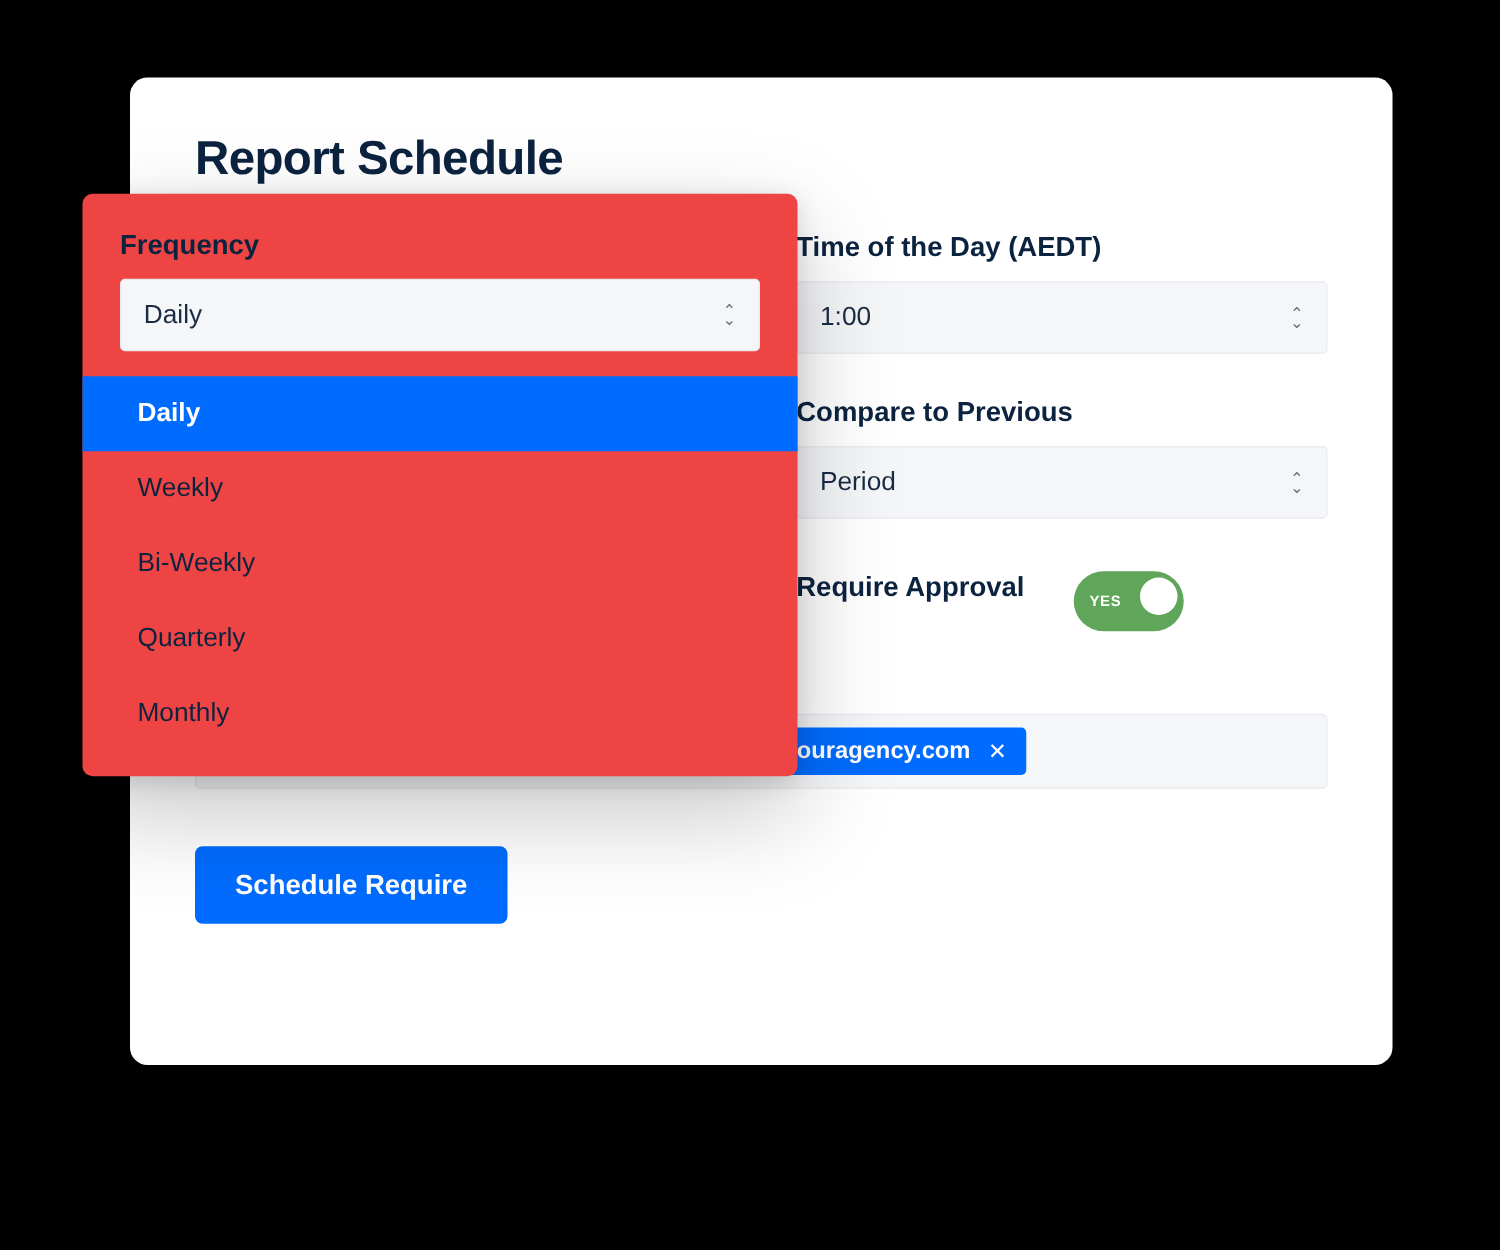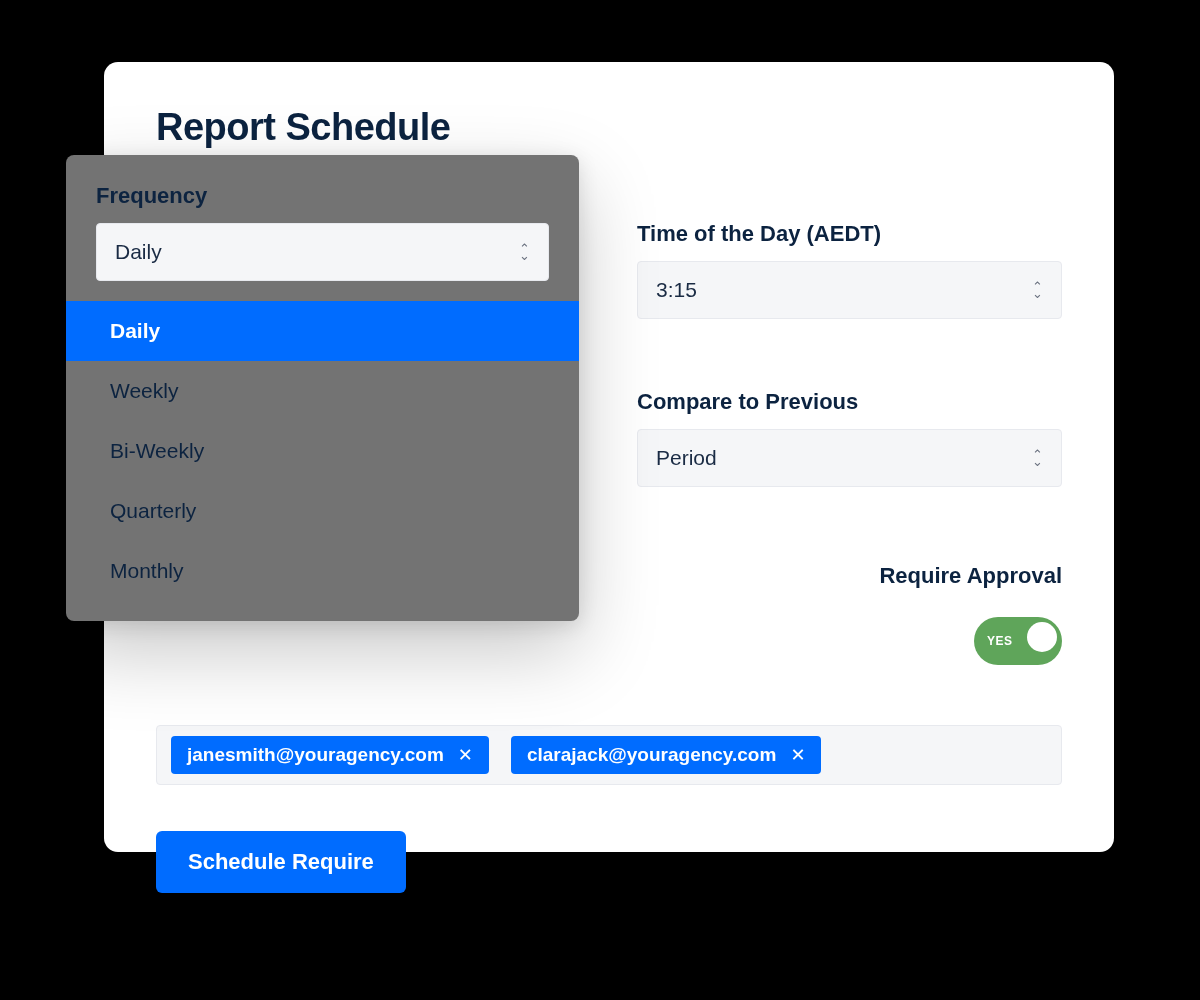--- a/index.html
+++ b/index.html
@@ -33,21 +33,20 @@
     display: grid;
     grid-template-columns: 1fr 1fr;
     column-gap: 56px;
     row-gap: 34px;
   }
   .field-label {
     font-size: 22px;
     font-weight: 700;
     color: #0c2340;
     margin-bottom: 14px;
-    margin-top: 36px;
   }
   .select {
     display: flex;
     align-items: center;
     justify-content: space-between;
     height: 58px;
     background: #f5f6f8;
     border: 1px solid #e7e9ee;
     border-radius: 4px;
     padding: 0 18px;
@@ -57,24 +56,23 @@
   }
   .select .stepper-icon {
     color: #6b7280;
     display: flex;
     flex-direction: column;
     line-height: 0.55;
     font-size: 13px;
   }
   .toggle-row {
     display: flex;
-    align-items: flex-end;
-    gap: 28px;
+    align-items: flex-start;
+    gap: 39px;
     margin-top: 6px;
-    flex-direction: column;
   }
   .toggle {
     position: relative;
     width: 88px;
     height: 48px;
     background: #5fa55a;
     border-radius: 999px;
     display: flex;
     align-items: center;
     padding: 0 8px;
@@ -139,22 +137,22 @@
     border-radius: 6px;
     padding: 18px 32px;
     cursor: pointer;
   }
 
   
   .popover {
     position: absolute;
     left: 66px;
     top: 155px;
-    width: 513px;
-    background: #737373;
+    width: 572px;
+    background: #ef4444;
     border-radius: 8px;
     box-shadow: 0 30px 80px rgba(0,0,0,0.22), 0 4px 20px rgba(0,0,0,0.12);
     padding: 28px 0 12px 0;
     z-index: 10;
   }
   .popover .pop-label {
     font-size: 22px;
     font-weight: 700;
     color: #0c2340;
     padding: 0 30px 14px 30px;
@@ -192,21 +190,21 @@
         <span class="stepper-icon">
             <span>⌃</span>
             <span>⌄</span>
           </span>
       </div>
     </div>
 
     <div>
       <div class="field-label">Time of the Day (AEDT)</div>
       <div class="select">
-        <span>3:15</span>
+        <span>1:00</span>
         <span class="stepper-icon">
             <span>⌃</span>
             <span>⌄</span>
           </span>
       </div>
     </div>
 
     <div style="visibility:hidden;height:100px;"></div>
 
     <div>

